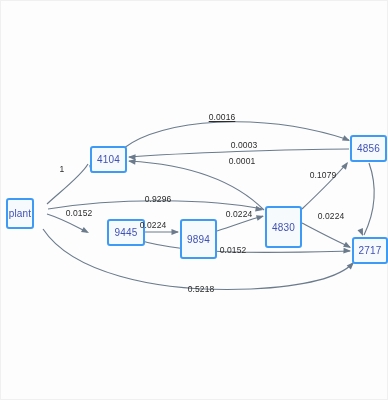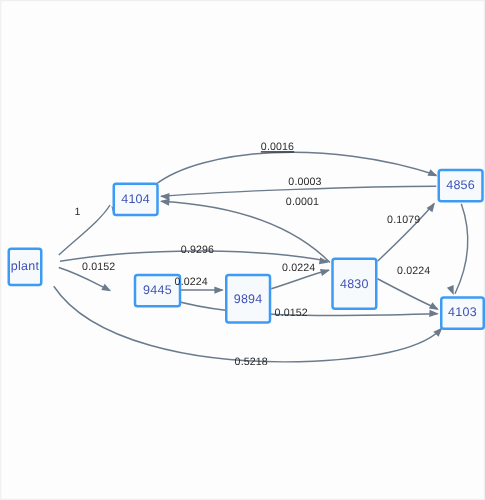--- a/index.html
+++ b/index.html
@@ -63,21 +63,21 @@
       <div class="node" style="left: 90px; top: 218px; width: 38px; height: 27px; border-color: rgb(61, 155, 245); background: rgb(247, 250, 253); color: rgb(63, 81, 181); margin-left: 16px;">
         <span>9445</span>
       </div>
       <div class="node" style="left: 179px; top: 218px; width: 37px; height: 40px; border-color: rgb(61, 155, 245); background: rgb(247, 250, 253); color: rgb(63, 81, 181);">
         <span>9894</span>
       </div>
       <div class="node" style="left: 264px; top: 205px; width: 37px; height: 42px; border-color: rgb(61, 155, 245); background: rgb(247, 250, 253); color: rgb(63, 81, 181);">
         <span>4830</span>
       </div>
       <div class="node" style="left: 351px; top: 236px; width: 36px; height: 27px; border-color: rgb(61, 155, 245); background: rgb(247, 250, 253); color: rgb(63, 81, 181);">
-        <span>4103</span>
+        <span>2717</span>
       </div>
     </div>
   <div id="labels">
       <div class="edge-label" style="left: 61px; top: 168px;">1</div>
       <div class="edge-label" style="left: 78px; top: 212px;">0.0152</div>
       <div class="edge-label" style="left: 157px; top: 198px;">0.9296</div>
       <div class="edge-label" style="left: 200px; top: 288px;">0.5218</div>
       <div class="edge-label" style="left: 221px; top: 116px; text-decoration: underline;">0.0016</div>
       <div class="edge-label" style="left: 243px; top: 144px;">0.0003</div>
       <div class="edge-label" style="left: 241px; top: 160px;">0.0001</div>

